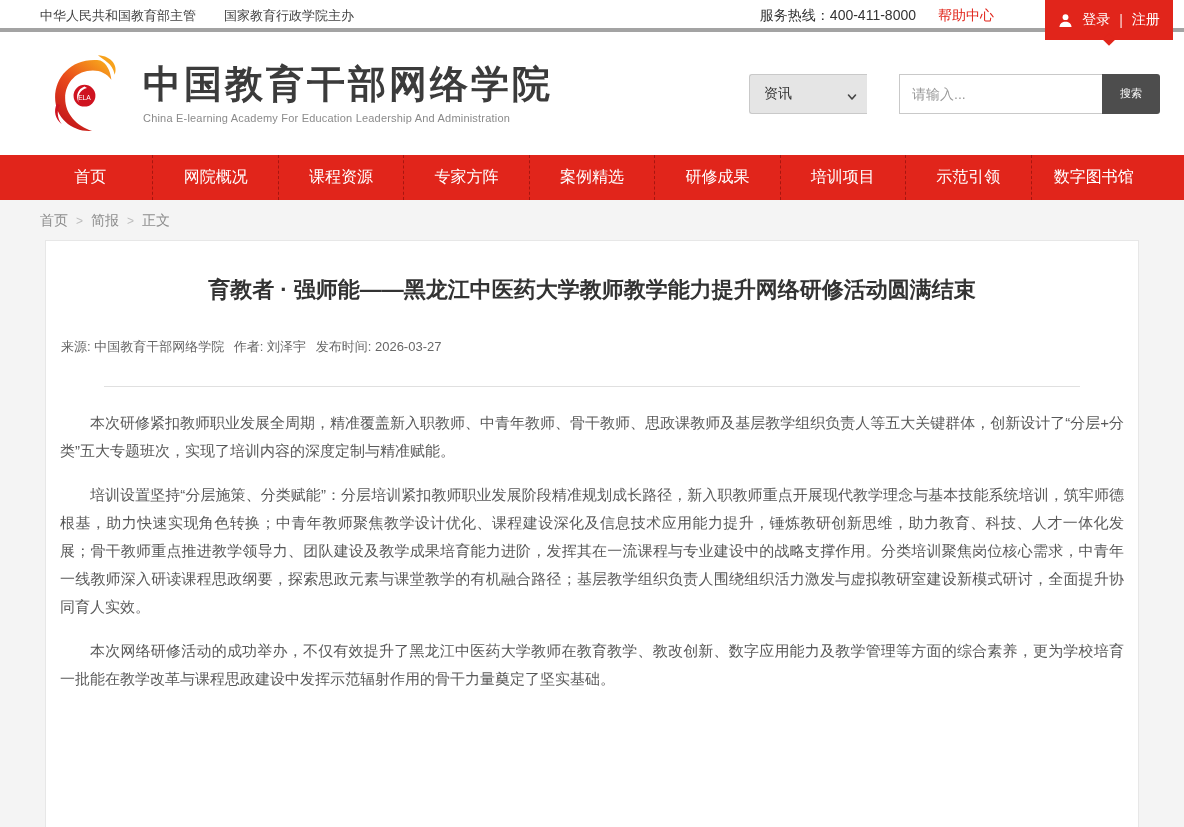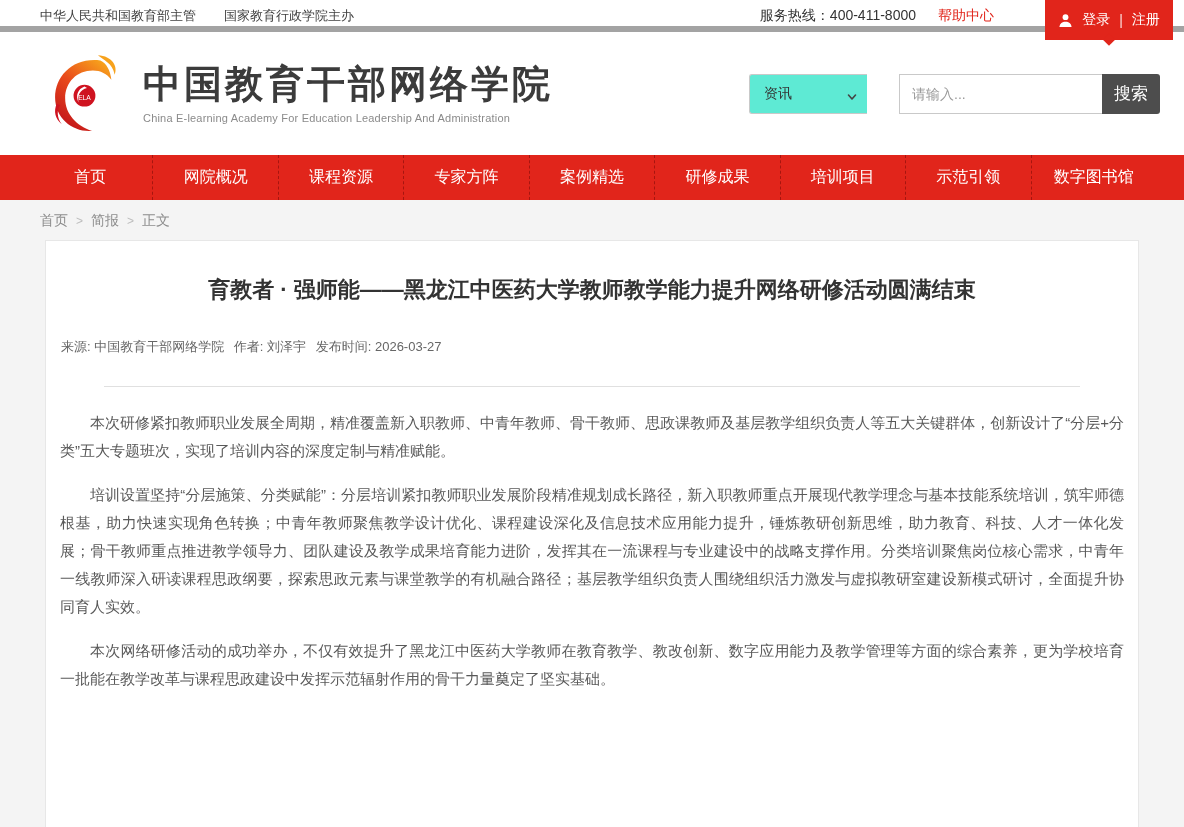--- a/index.html
+++ b/index.html
@@ -1,20 +1,20 @@
 <!DOCTYPE html>
 <html><head>
 <meta charset="utf-8">
 <style>
   * { margin:0; padding:0; box-sizing:border-box; }
   html,body { width:1184px; height:827px; overflow:hidden; background:#f4f4f4;
     font-family:"Liberation Sans","DejaVu Sans",sans-serif; }
 
   
-  .topbar { position:relative; height:32px; background:#fff; border-bottom:6px solid #a3a3a3; }
+  .topbar { position:relative; height:32px; background:#fff; border-bottom:4px solid #a3a3a3; }
   .topbar-inner { height:32px; display:flex; align-items:center; justify-content:space-between;
     padding:0 190px 0 40px; }
   .topbar-left { display:flex; gap:28px; font-size:13px; color:#404040; }
   .topbar-left span { cursor:pointer; }
   .topbar-right { display:flex; align-items:center; gap:22px; font-size:14px; color:#333; }
   .help-link { color:#e1251b; cursor:pointer; }
   .login-box { position:absolute; top:0; right:11px; width:128px; height:40px; background:#e1251b;
     color:#fff; display:flex; align-items:center; justify-content:center; gap:9px; font-size:14px; z-index:5; }
   .login-box .notch { position:absolute; bottom:-4px; left:50%; width:9px; height:9px;
     background:#e1251b; transform:translateX(-50%) rotate(45deg); }
@@ -23,28 +23,28 @@
   .user-icon svg { display:block; }
 
   
   .header { height:123px; background:#fff; display:flex; align-items:center;
     justify-content:space-between; padding:0 24px 0 45px; }
   .brand { display:flex; align-items:center; gap:14px; cursor:pointer; }
   .brand-logo svg { display:block; }
   .brand-cn { font-size:38px; font-weight:700; color:#3b3b3b; letter-spacing:3px; line-height:1.15; }
   .brand-en { font-size:11px; color:#8a8a8a; margin-top:5px; letter-spacing:.2px; }
   .search { display:flex; align-items:stretch; height:40px; margin-right:0; }
-  .search-select { width:118px; border:1px solid #c9c9c9; border-right:none; background:#5eead4;
+  .search-select { width:118px; border:1px solid #c9c9c9; border-right:none; background:#e5e5e5;
     display:flex; align-items:center; justify-content:space-between; padding:0 10px 0 14px;
     font-size:14px; color:#333; cursor:pointer; border-radius:3px 0 0 3px; }
   .chev { width:10px; height:10px; display:inline-block; }
   .search-input { width:203px; border:1px solid #c9c9c9; border-right:none; padding:0 12px;
     font-size:14px; color:#333; outline:none;margin-left:32px; }
   .search-input::placeholder { color:#9a9a9a; }
-  .search-btn { width:58px; background:#4d4d4d; color:#fff; border:none; font-size:17px;
+  .search-btn { width:58px; background:#4d4d4d; color:#fff; border:none; font-size:11px;
     cursor:pointer; border-radius:0 3px 3px 0; }
 
   
   .nav { height:45px; background:#e1251b; display:flex; padding:0 28px; }
   .nav-item { flex:1 1 0; display:flex; align-items:center; justify-content:center;
     color:#fff; font-size:16px; cursor:pointer; position:relative; }
   .nav-item + .nav-item { border-left:1px dashed rgba(120,10,5,.55); }
 
   
   .breadcrumb { display:flex; align-items:center; gap:8px; padding:12px 0 10px 40px;

